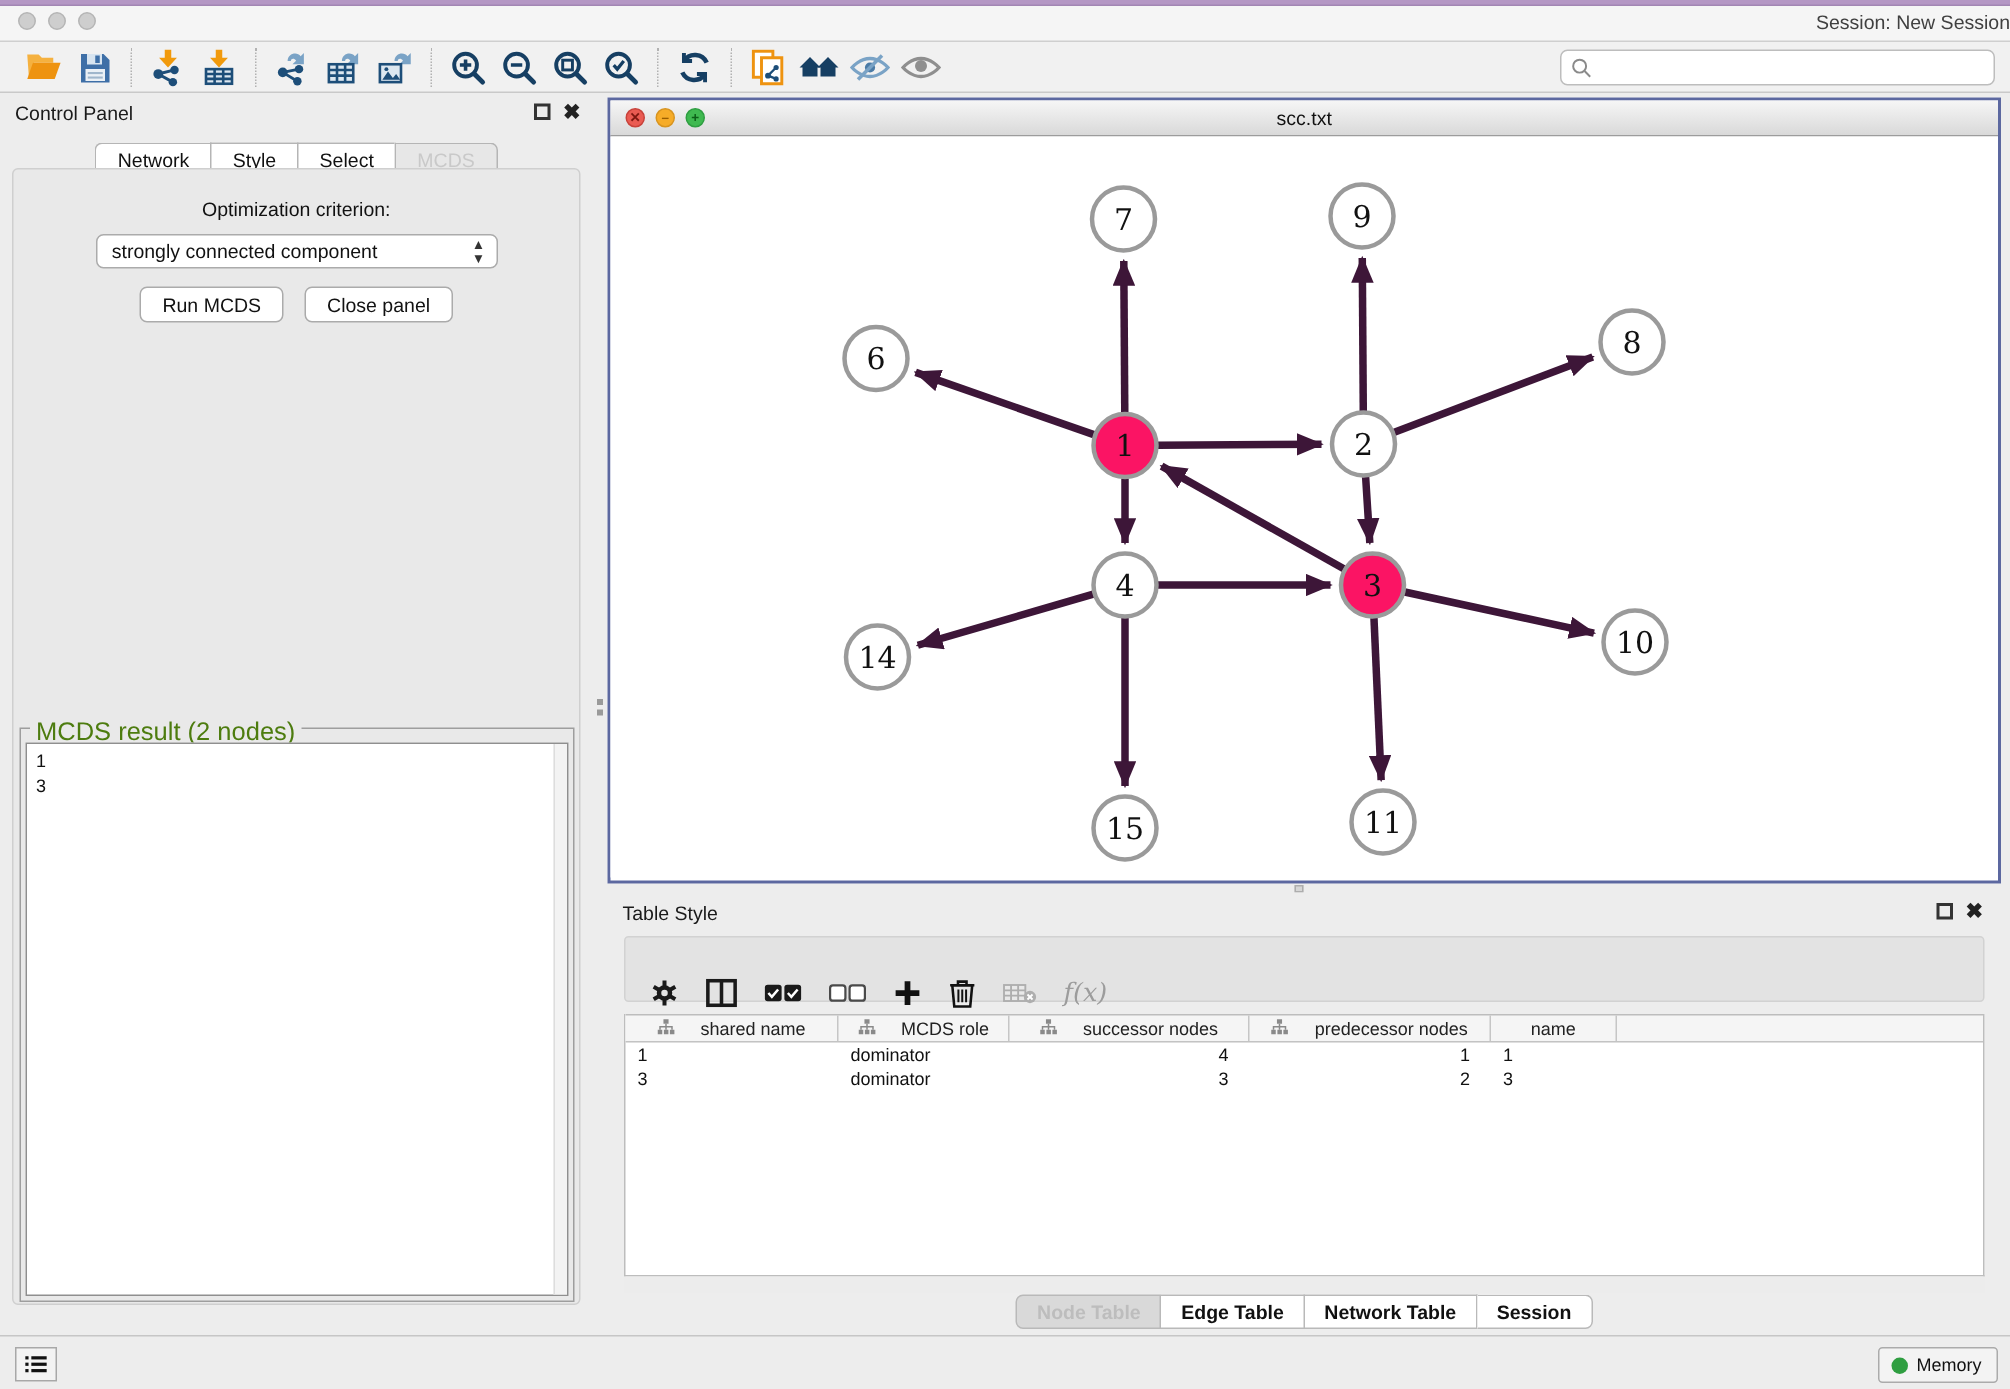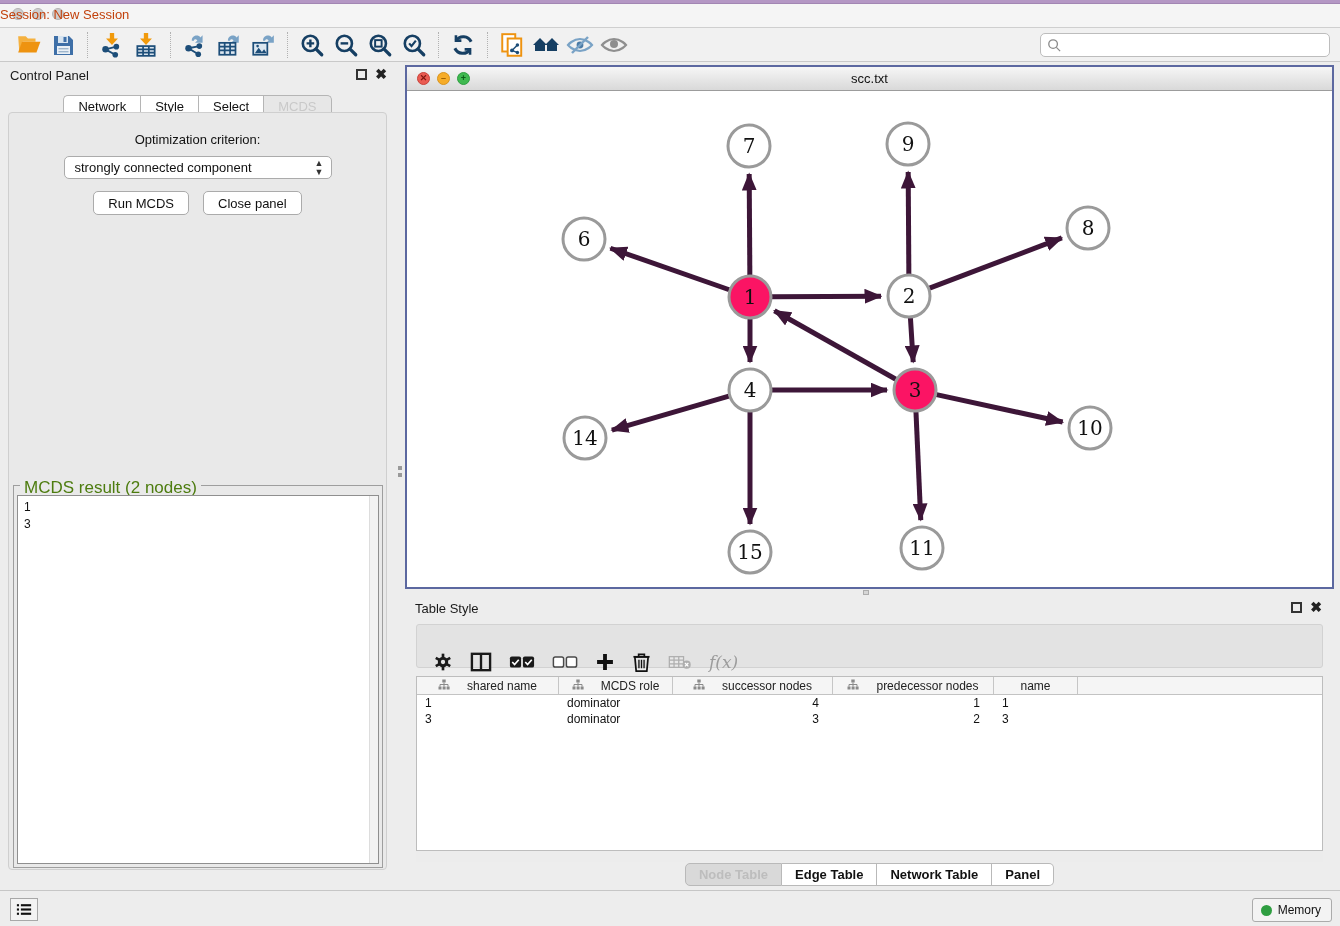--- a/index.html
+++ b/index.html
@@ -7,22 +7,22 @@
   body { font-family:"Liberation Sans", sans-serif; }
   .app { position:relative; width:1340px; height:926px; background:#ededed; overflow:hidden; }
 
   
   .titlebar { position:absolute; left:0; top:0; width:1340px; height:28px;
     background:#f5f5f5; border-bottom:1px solid #cfcfcf; }
   .titlebar .accent { position:absolute; left:0; top:0; width:100%; height:4px; background:#b497c4; border-bottom:1px solid #a286b3; }
   .traffic { position:absolute; top:8px; width:12px; height:12px; border-radius:50%;
     background:#cecece; border:1px solid #b5b5b5; }
   .t1{left:12px;} .t2{left:32px;} .t3{left:52px;}
-  .win-title { position:absolute; left:0; right:0; top:7px; text-align:left;
-    font-size:13px; color:#c2410c; }
+  .win-title { position:absolute; left:0; right:0; top:7px; text-align:right;
+    font-size:13px; color:#404040; }
 
   
   .toolbar { position:absolute; left:0; top:28px; width:1340px; height:34px;
     background:#f1f1f1; border-bottom:1px solid #c9c9c9; display:flex; align-items:center; }
   .tbi { width:34px; height:30px; display:flex; align-items:center; justify-content:center; }
   .tbi svg { display:block; }
   .tsep { width:1px; height:26px; border-left:1px dotted #b2b2b2; margin:0 7px; }
   .toolbar .lead { width:12px; }
   .searchbox { position:absolute; right:10px; top:5px; width:290px; height:24px;
     background:#fff; border:1px solid #bdbdbd; border-radius:5px;
@@ -514,21 +514,21 @@
             <div class="td ar" style="width: 161px;">2</div>
             <div class="td al" style="width: 84px;">3</div>
           </div>
         </div>
     </div>
     <div class="tp-strip"></div>
     <div class="tp-tabs" id="tp-tabs">
         <div class="tp-tab selected">Node Table</div>
         <div class="tp-tab">Edge Table</div>
         <div class="tp-tab">Network Table</div>
-        <div class="tp-tab">Panel</div>
+        <div class="tp-tab">Session</div>
       </div>
   </div>
 
   <div class="statusbar">
     <div class="list-btn">
       <svg width="16" height="13" viewBox="0 0 18 14">
           <g fill="#111">
             <rect x="1" y="1" width="2.4" height="2.4"></rect>
             <rect x="1" y="5.8" width="2.4" height="2.4"></rect>
             <rect x="1" y="10.6" width="2.4" height="2.4"></rect>

